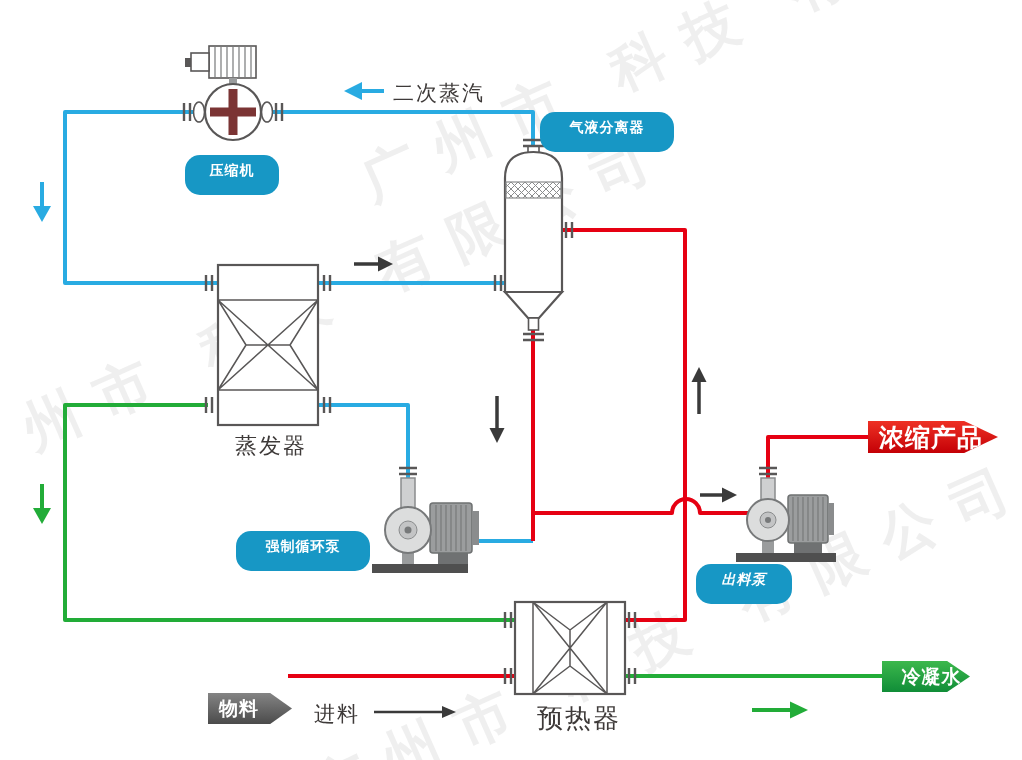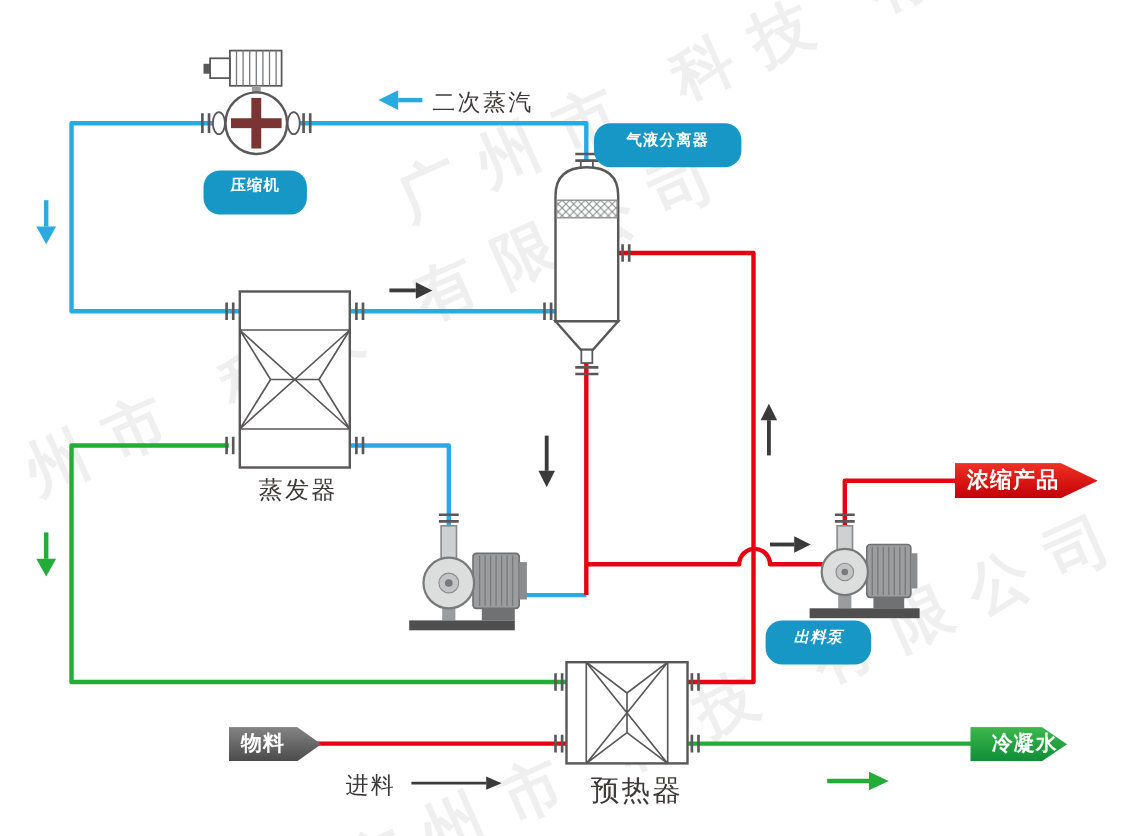--- a/index.html
+++ b/index.html
@@ -29,21 +29,21 @@
   .tick{fill:none;stroke:var(--equipment);stroke-width:2.4;}
   .fin{fill:none;stroke:#787a7b;stroke-width:1.2;}
   .comp-cross{fill:#7b3434;}
   
   .pill{position:absolute;height:40px;line-height:30px;border-radius:15px;background:var(--pill-bg);
         color:#fff;font-size:14px;font-weight:bold;text-align:center;letter-spacing:1px;}
   .txt{position:absolute;font-size:21px;color:var(--text-dark);letter-spacing:2px;font-weight:500;}
   .banner{position:absolute;height:31px;line-height:31px;color:#fff;font-weight:bold;font-size:19px;
           padding-left:11px;box-sizing:border-box;letter-spacing:1px;
           clip-path:polygon(0 0,74% 0,100% 50%,74% 100%,0 100%);}
-  .banner-gray{background:linear-gradient(180deg,#848484,#4b4b4b);}
+  .banner-gray{background:linear-gradient(180deg,#848484,#4b4b4b);margin-top:32px;}
   .banner-red{background:linear-gradient(180deg,#ee3124,#c40006);}
   .banner-green{background:linear-gradient(180deg,#3cb84c,#108d38);text-align:center;}
 </style>
 </head>
 <body>
 
 <div class="canvas">
 
   <div class="wm" style="left:350px;top:150px;">广州市 科技 有限公司</div>
   <div class="wm" style="left:-60px;top:430px;">广州市 科技 有限公司</div>
@@ -193,26 +193,27 @@
       <rect x="788" y="495" width="40" height="48" rx="3" fill="#9b9d9e" stroke="#6f7172" stroke-width="1.5"></rect>
       <path class="fin" d="M793 497 V541 M798 497 V541 M803 497 V541 M808 497 V541 M813 497 V541 M818 497 V541 M823 497 V541"></path>
       <rect x="828" y="503" width="6" height="32" fill="#8a8c8d"></rect>
       <circle cx="768" cy="520" r="21" fill="#dcdddd" stroke="#77797a" stroke-width="2"></circle>
       <circle cx="768" cy="520" r="8" fill="#c3c4c5" stroke="#8a8c8d" stroke-width="1"></circle>
       <circle cx="768" cy="520" r="3" fill="#77797a"></circle>
       <rect x="736" y="553" width="100" height="9" fill="#4f4f4f"></rect>
     </g>
   </svg>
 
-  <div class="pill" style="left:185px;top:155px;width:94px;font-family:Liberation Serif, serif;">压缩机</div>
+  <div class="pill" style="left:185px;top:155px;width:94px;">压缩机</div>
   <div class="pill" style="left:540px;top:112px;width:134px;">气液分离器</div>
+  <div class="pill" style="left:236px;top:531px;width:134px;">强制循环泵</div>
   <div class="pill" style="left:696px;top:564px;width:96px;font-style:italic;">出料泵</div>
 
   <div class="txt" style="left:393px;top:79px;">二次蒸汽</div>
   <div class="txt" style="left:235px;top:431px;font-size:22px;">蒸发器</div>
   <div class="txt" style="left:537px;top:701px;font-size:26px;">预热器</div>
   <div class="txt" style="left:314px;top:700px;">进料</div>
 
   <div class="banner banner-gray" style="left:208px;top:661px;width:84px;">物料</div>
-  <div class="banner banner-red" style="left:868px;top:421px;width:130px;height:32px;line-height:32px;font-size:20px;">浓缩产品</div>
+  <div class="banner banner-red" style="left:868px;top:421px;width:130px;height:32px;line-height:32px;font-size:25px;">浓缩产品</div>
   <div class="banner banner-green" style="left:882px;top:661px;width:88px;">冷凝水</div>
 
 </div>
 
 </body></html>

